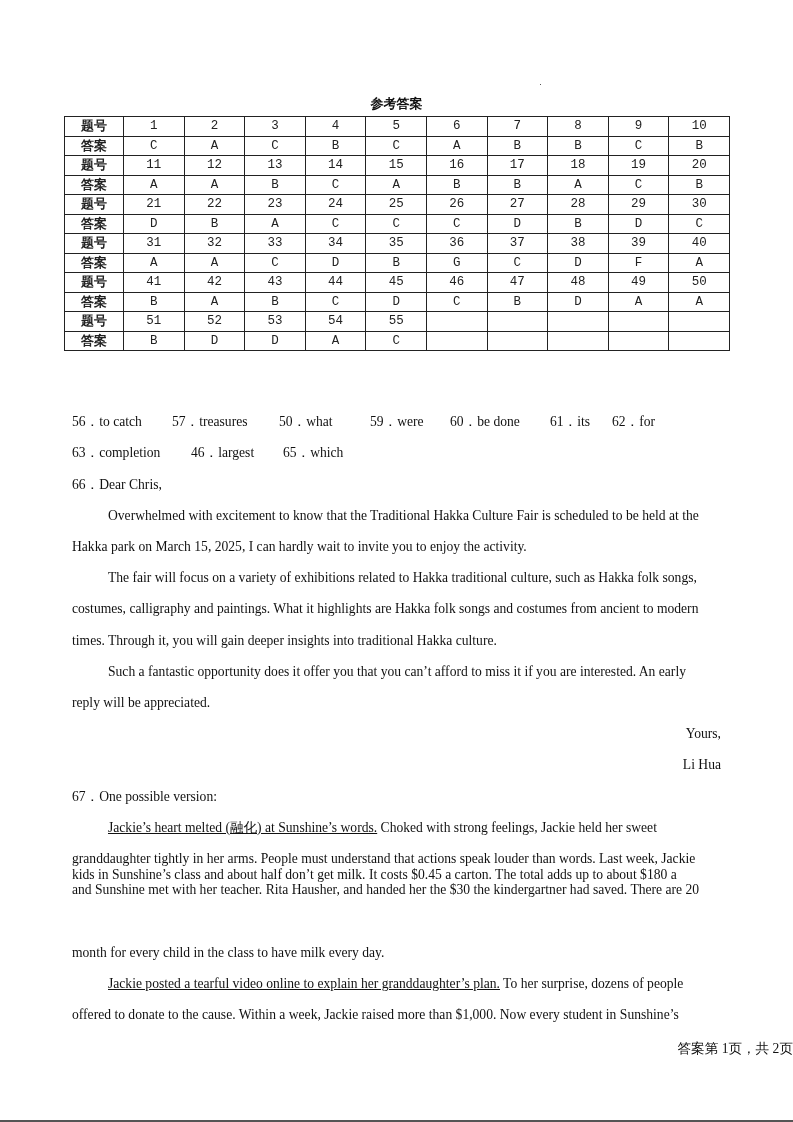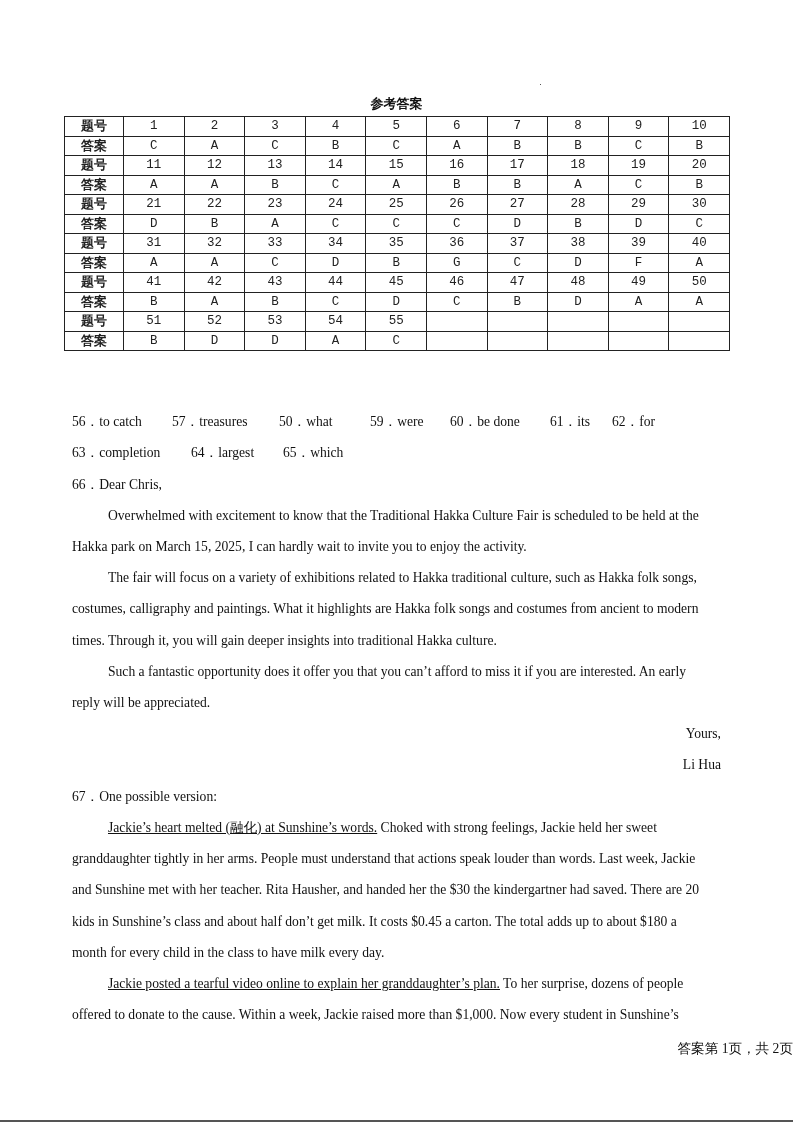--- a/index.html
+++ b/index.html
@@ -205,41 +205,41 @@
         <td></td>
         <td></td>
       </tr>
     </tbody>
 </table>
 
 <div class="line fill-row" style="top:414px;">
   <span style="width:100px">56．to catch</span><span style="width:107px">57．treasures</span><span style="width:91px">50．what</span><span style="width:80px">59．were</span><span style="width:100px">60．be done</span><span style="width:62px">61．its</span><span>62．for</span>
 </div>
 <div class="line fill-row" style="top:445px;">
-  <span style="width:119px">63．completion</span><span style="width:92px">64．largest</span><span>65．which</span>
+  <span style="width:119px">63．completion</span><span style="width:92px">46．largest</span><span>65．which</span>
 </div>
 
 <div class="line" style="top:477px;">66．Dear Chris,</div>
 <div class="line indent" style="top:508px;">Overwhelmed with excitement to know that the Traditional Hakka Culture Fair is scheduled to be held at the</div>
 <div class="line" style="top:539px;text-align:center;">Hakka park on March 15, 2025, I can hardly wait to invite you to enjoy the activity.</div>
 <div class="line indent" style="top:570px;">The fair will focus on a variety of exhibitions related to Hakka traditional culture, such as Hakka folk songs,</div>
 <div class="line" style="top:601px;">costumes, calligraphy and paintings. What it highlights are Hakka folk songs and costumes from ancient to modern</div>
 <div class="line" style="top:633px;">times. Through it, you will gain deeper insights into traditional Hakka culture.</div>
 <div class="line indent" style="top:664px;text-align:right;">Such a fantastic opportunity does it offer you that you can’t afford to miss it if you are interested. An early</div>
 <div class="line" style="top:695px;">reply will be appreciated.</div>
 <div class="line right" style="top:726px;">Yours,</div>
 <div class="line right" style="top:757px;">Li Hua</div>
 
 <div class="line" style="top:789px;">67．One possible version:</div>
 <div class="line indent" style="top:820px;">
   <span class="u">Jackie’s heart melted (融化) at Sunshine’s words.</span><span> Choked with strong feelings, Jackie held her sweet</span>
 </div>
 <div class="line" style="top:851px;">granddaughter tightly in her arms. People must understand that actions speak louder than words. Last week, Jackie</div>
 <div class="line" style="top:882px;">and Sunshine met with her teacher. Rita Hausher, and handed her the $30 the kindergartner had saved. There are 20</div>
-<div class="line" style="top:914px;text-align:center;">kids in Sunshine’s class and about half don’t get milk. It costs $0.45 a carton. The total adds up to about $180 a</div>
+<div class="line" style="top:867px;text-align:center;">kids in Sunshine’s class and about half don’t get milk. It costs $0.45 a carton. The total adds up to about $180 a</div>
 <div class="line" style="top:945px;">month for every child in the class to have milk every day.</div>
 <div class="line indent" style="top:976px;">
   <span class="u">Jackie posted a tearful video online to explain her granddaughter’s plan.</span><span> To her surprise, dozens of people</span>
 </div>
 <div class="line" style="top:1007px;">offered to donate to the cause. Within a week, Jackie raised more than $1,000. Now every student in Sunshine’s</div>
 
 <div class="footer">答案第 1页，共 2页</div>
 
 <div class="page-bottom-line"></div>
 

